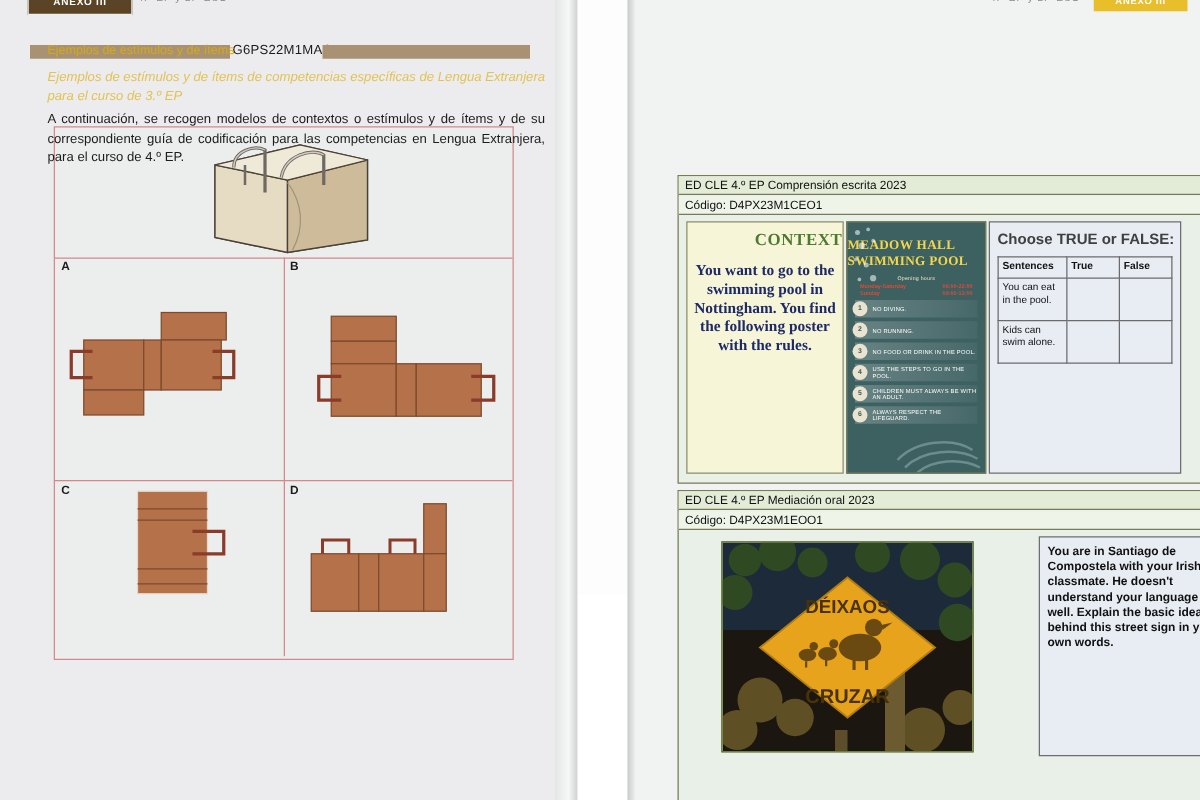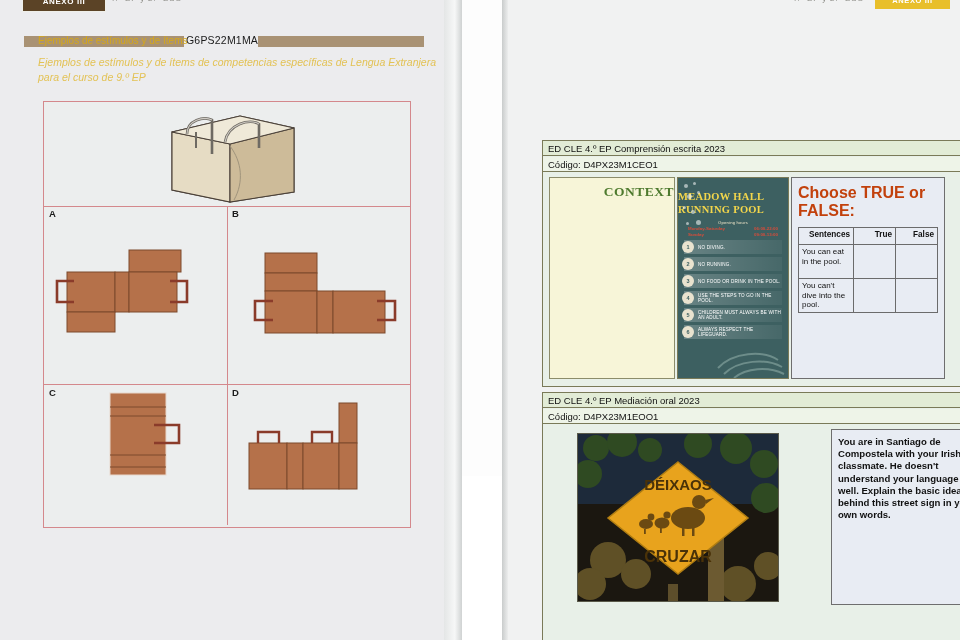--- a/index.html
+++ b/index.html
@@ -89,26 +89,26 @@
   .rule .num{flex:0 0 12px;height:12px;margin-left:-2px;border-radius:50%;
      background:#e9e3cf;color:#3d6061;font-size:5.5px;font-weight:bold;
      display:flex;align-items:center;justify-content:center;}
   .rule .tx{margin-left:4px;font-size:4.6px;color:#ffffff;letter-spacing:.2px;}
   .bubbles{position:absolute;left:4px;top:4px;width:26px;height:52px;}
   .bub{position:absolute;border-radius:50%;background:rgba(255,255,255,.55);}
 
   
   .tfwrap{position:absolute;left:248px;top:36px;width:152px;height:200px;
      background:#e8ecf3;border:1.5px solid #6e6e6e;}
-  .tfwrap h5{margin:6px 0 0 6px;font-size:16px;font-weight:bold;color:#c2410c;}
+  .tfwrap h5{margin:6px 0 0 6px;font-size:12px;font-weight:bold;color:#404040;}
   table.tf{margin:7px 6px 0 6px;width:139px;border-collapse:collapse;
      background:#e8ecf3;table-layout:fixed;}
   table.tf th,table.tf td{border:1px solid #6b6b6b;font-size:8px;color:#111;
      padding:2px 3px;vertical-align:top;line-height:9.5px;}
-  table.tf th{text-align:right;font-weight:bold;font-size:8.2px;height:12px;}
+  table.tf th{text-align:left;font-weight:bold;font-size:8.2px;height:12px;}
   table.tf td.s{height:29px;}
   table.tf col.c1{width:55px;} table.tf col.c2{width:42px;} table.tf col.c3{width:42px;}
 
   
   .photo{position:absolute;left:34px;top:40px;width:200px;height:167px;
      border:1px solid #5a5a4a;background:#bef264;overflow:hidden;}
   .task{position:absolute;left:248px;top:36px;width:152px;height:174px;
      background:#e8ecf3;border:1.5px solid #6e6e6e;margin-left:40px;}
   .task p{margin:6px 6px 0;font-size:9.6px;font-weight:bold;color:#111;line-height:12.2px;}
 
@@ -201,44 +201,46 @@
       </div>
     </div>
   </div>
 
   <div class="page-right">
     <div class="anexo-yellow">ANEXO III</div>
     <div class="hdr-small-r">4.º EP y 2.º ESO</div>
   </div>
 
   <div class="h-gold">Ejemplos de estímulos y de ítems</div>
-  <div class="h-gold-it">Ejemplos de estímulos y de ítems de competencias específicas de Lengua Extranjera para el curso de 9.º EP</div>
+  <div class="h-gold-it">Ejemplos de estímulos y de ítems de competencias específicas de Lengua Extranjera para el curso de 3.º EP</div>
+  <div class="body-p">A continuación, se recogen modelos de contextos o estímulos y de ítems y de su correspondiente guía de codificación para las competencias en Lengua Extranjera, para el curso de 4.º EP.</div>
 
   <div class="card" style="top:140px;width:404px;height:245px;">
     <div class="card-t1">ED CLE 4.º EP Comprensión escrita 2023</div>
     <div class="card-t2">Código: D4PX23M1CEO1</div>
 
     <div class="ctx">
       <h4>CONTEXT</h4>
+      <p>You want to go to the swimming pool in Nottingham. You find the following poster with the rules.</p>
     </div>
 
     <div class="poster">
       <div class="bubbles">
         <span class="bub" style="left:2px;top:2px;width:4px;height:4px;"></span>
         <span class="bub" style="left:11px;top:0px;width:3px;height:3px;"></span>
         <span class="bub" style="left:5px;top:12px;width:5px;height:5px;"></span>
         <span class="bub" style="left:15px;top:9px;width:3px;height:3px;"></span>
         <span class="bub" style="left:1px;top:24px;width:3px;height:3px;"></span>
         <span class="bub" style="left:9px;top:28px;width:4px;height:4px;"></span>
         <span class="bub" style="left:4px;top:40px;width:3px;height:3px;"></span>
         <span class="bub" style="left:14px;top:38px;width:5px;height:5px;"></span>
       </div>
       <div class="pt">
         <div>MEADOW HALL</div>
-        <div>RUNNING POOL</div>
+        <div>SWIMMING POOL</div>
       </div>
       <div class="oh">Opening hours</div>
       <div class="ohrow">
         <span>Monday-Saturday</span>
         <span>06:00-22:00</span>
       </div>
       <div class="ohrow">
         <span>Sunday</span>
         <span>09:00-13:00</span>
       </div>
@@ -289,21 +291,21 @@
             <th>False</th>
           </tr>
         </thead>
         <tbody>
           <tr>
             <td class="s">You can eat in the pool.</td>
             <td></td>
             <td></td>
           </tr>
           <tr>
-            <td class="s">You can't dive into the pool.</td>
+            <td class="s">Kids can swim alone.</td>
             <td></td>
             <td></td>
           </tr>
         </tbody>
       </table>
     </div>
   </div>
 
   <div class="card" style="top:392px;width:404px;height:248px;">
     <div class="card-t1">ED CLE 4.º EP Mediación oral 2023</div>

